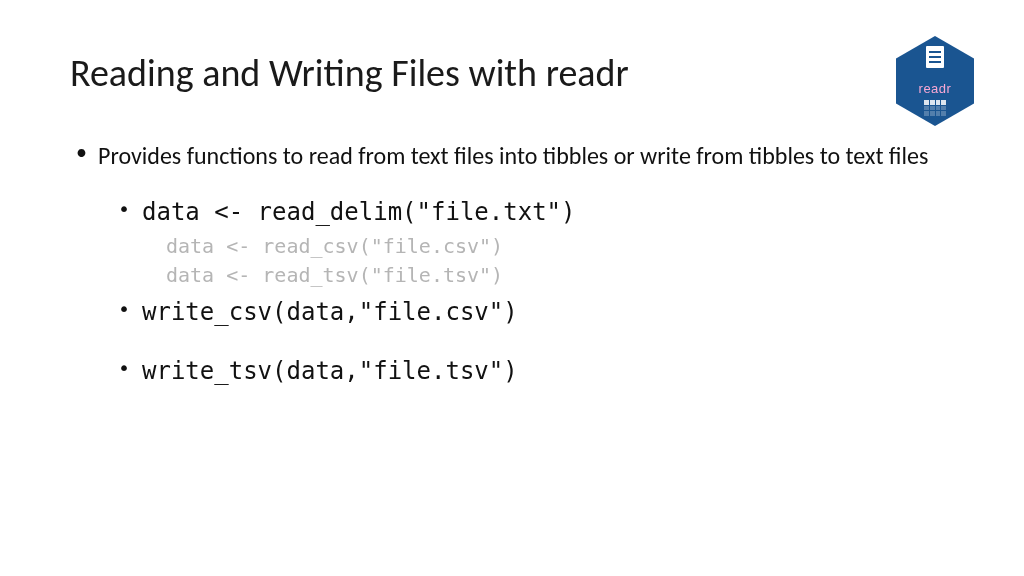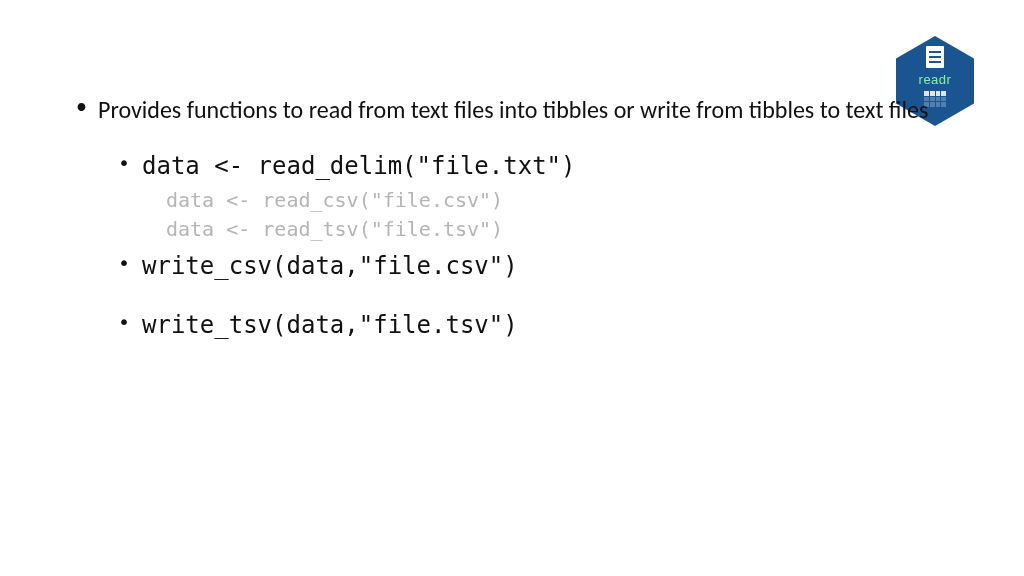--- a/index.html
+++ b/index.html
@@ -102,25 +102,25 @@
     position: absolute;
     left: 3px;
     right: 3px;
     height: 2px;
     background: #1a5591;
   }
   .hex .doc::before { top: 5px; }
   .hex .doc::after  { top: 10px; box-shadow: 0 5px 0 #1a5591; }
   .hex .logotext {
     font-family: Arial, sans-serif;
-    color: #86efac;
+    color: #f9a8d4;
     font-size: 13px;
     font-weight: 400;
     letter-spacing: 0.5px;
-    margin-top: 2px;
+    margin-top: 11px;
   }
   .hex .tibble {
     margin-top: 2px;
     width: 22px;
     height: 16px;
     display: grid;
     grid-template-columns: repeat(4, 1fr);
     grid-template-rows: repeat(3, 1fr);
     gap: 1px;
   }
@@ -149,20 +149,21 @@
         <div></div>
       <div></div>
         <div></div>
         <div></div>
         <div></div>
     </div>
   </div>
 </div>
 
 <div class="slide">
+  <h1 class="title">Reading and Writing Files with readr</h1>
 
   <ul class="level1">
     <li>
       <span>Provides functions to read from text files into tibbles or write from tibbles to text files</span>
 
       <ul class="level2">
         <li class="bulleted gap-big">data &lt;- read_delim("file.txt")</li>
         <li>
           <div class="sub">data &lt;- read_csv("file.csv")</div>
           <div class="sub">data &lt;- read_tsv("file.tsv")</div>

